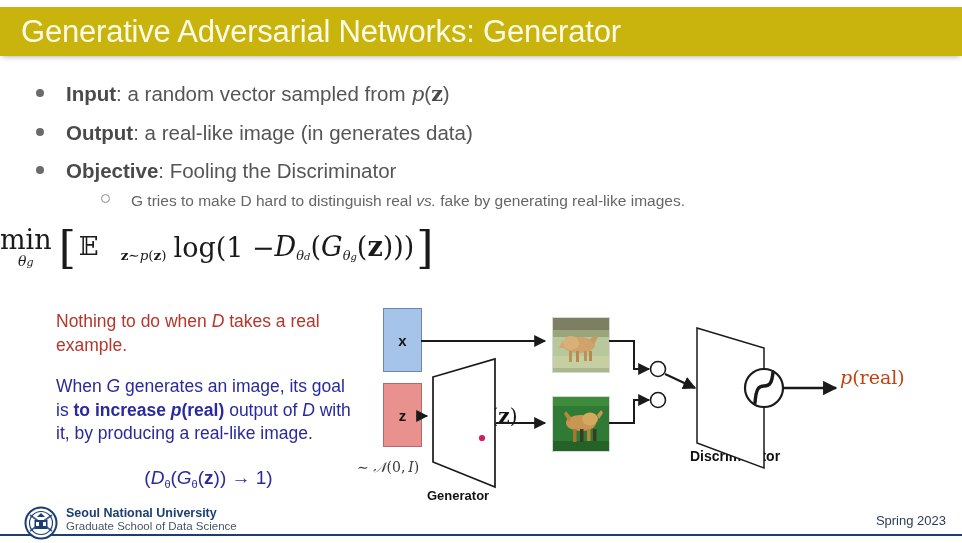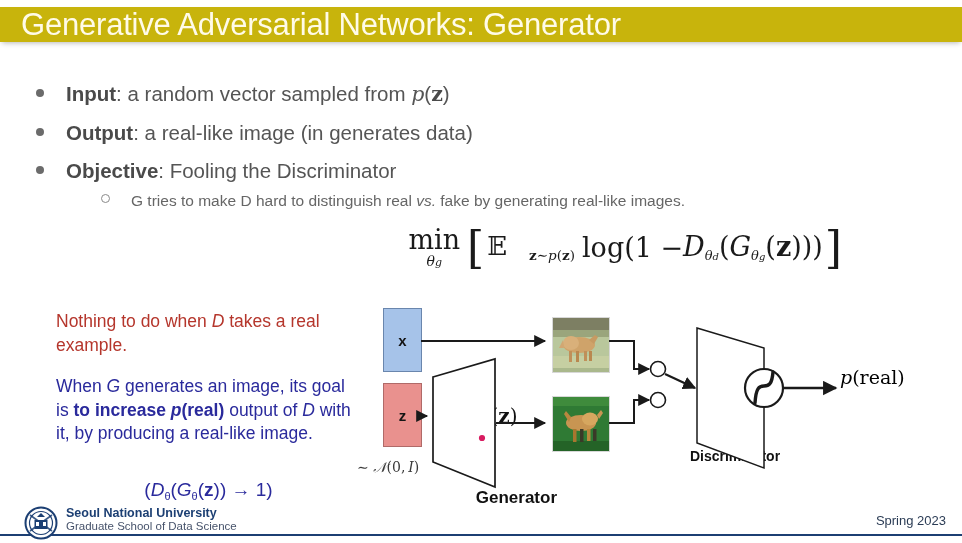--- a/index.html
+++ b/index.html
@@ -7,21 +7,21 @@
     width:962px;height:543px;
     background:#ffffff;
     font-family:"Liberation Sans",sans-serif;
     overflow:hidden;
     position:relative;
   }
   .slide{position:relative;width:962px;height:543px;background:#fff;overflow:hidden;}
 
   
   .title-bar{
-    position:absolute;left:0;top:7px;width:962px;height:35px;
+    position:absolute;left:0;top:7px;width:962px;height:49px;
     background:#c8b40c;
     display:flex;align-items:center;
     box-shadow:0 3px 5px -2px rgba(0,0,0,.28);
   }
   .title-bar .title-text{
     color:#fffbe8;
     font-size:31px;
     font-weight:400;
     letter-spacing:-.2px;
     margin-left:21px;
@@ -46,21 +46,21 @@
     border:1.4px solid #8a8a8a;background:transparent;
     margin-left:87px;margin-right:21px;flex:0 0 auto;
     position:relative;top:-3px;
   }
   .s-text{font-size:15.5px;color:#666666;white-space:nowrap;}
   .s-text i{font-style:italic;}
 
   
   .equation{
     position:absolute;left:0;top:226px;width:842px;
-    text-align:right;
+    text-align:left;
     font-family:"DejaVu Serif",serif;
     color:#1a1a1a;
   }
   .eq-inner{display:inline-flex;align-items:center;font-size:27px;line-height:1;}
   .minbox{display:inline-flex;flex-direction:column;align-items:center;margin-right:7px;}
   .minbox .mn{font-size:27px;}
   .minbox .sub{font-size:14px;margin-top:1px;}
   .brk{font-size:44px;font-weight:300;line-height:.8;position:relative;top:1px;}
   .sub-sm{font-size:13.5px;vertical-align:-5px;margin-left:22px;}
   .bz{font-weight:bold;font-style:normal;font-family:"DejaVu Serif",serif;}
@@ -71,21 +71,21 @@
     position:absolute;left:56px;top:310px;width:310px;
     color:#b5362c;font-size:17.5px;line-height:1.35;
   }
   .note-blue{
     position:absolute;left:56px;top:375px;width:305px;
     color:#2a2a9c;font-size:17.5px;line-height:1.35;
   }
   .note-blue b{font-weight:bold;}
   .note-blue i{font-style:italic;}
   .note-formula{
-    position:absolute;left:56px;top:479px;width:305px;
+    position:absolute;left:56px;top:467px;width:305px;
     color:#2a2a9c;font-size:19px;text-align:center;
   }
   .note-formula .sb{font-size:11px;vertical-align:-4px;}
 
   
   .diagram{position:absolute;left:355px;top:296px;width:600px;height:220px;}
 
   .box-x{
     position:absolute;left:28px;top:12px;width:37px;height:62px;
     background:#a6c3e9;border:1.3px solid #6a86ad;
@@ -98,39 +98,39 @@
     display:flex;align-items:center;justify-content:center;
     font-size:15px;font-weight:bold;color:#141414;
   }
   .noise-label{
     position:absolute;left:2px;top:163px;
     font-family:"DejaVu Serif",serif;font-size:14px;color:#3a3a3a;
   }
   .noise-label .cal{font-style:italic;}
 
   .gen-label{
-    position:absolute;left:72px;top:192px;width:130px;text-align:right;
-    font-size:17px;font-weight:bold;color:#111;
+    position:absolute;left:72px;top:192px;width:130px;text-align:left;
+    font-size:13px;font-weight:bold;color:#111;
   }
   .disc-label{
     position:absolute;left:310px;top:152px;width:140px;text-align:center;
     font-size:14px;font-weight:bold;color:#111;
   }
   .gz-text{
     position:absolute;left:96px;top:108px;width:90px;text-align:center;
     font-family:"DejaVu Serif",serif;font-size:20px;color:#111;
   }
   .gz-text .bz{font-weight:bold;}
   .dx-text{
     position:absolute;left:345px;top:70px;width:70px;text-align:center;
     font-family:"DejaVu Serif",serif;font-size:19px;color:#111;
   }
   .preal-text{
     position:absolute;left:485px;top:70px;
-    font-family:"DejaVu Serif",serif;font-size:19px;color:#000000;white-space:nowrap;
+    font-family:"DejaVu Serif",serif;font-size:19px;color:#c2410c;white-space:nowrap;
   }
 
   .img-real,.img-fake{
     position:absolute;width:56px;height:54px;
     border:1px solid #d8d8d8;overflow:hidden;
   }
   .img-real{left:197px;top:21px;}
   .img-fake{left:197px;top:100px;}
   .ph{position:absolute;inset:0;}
 

